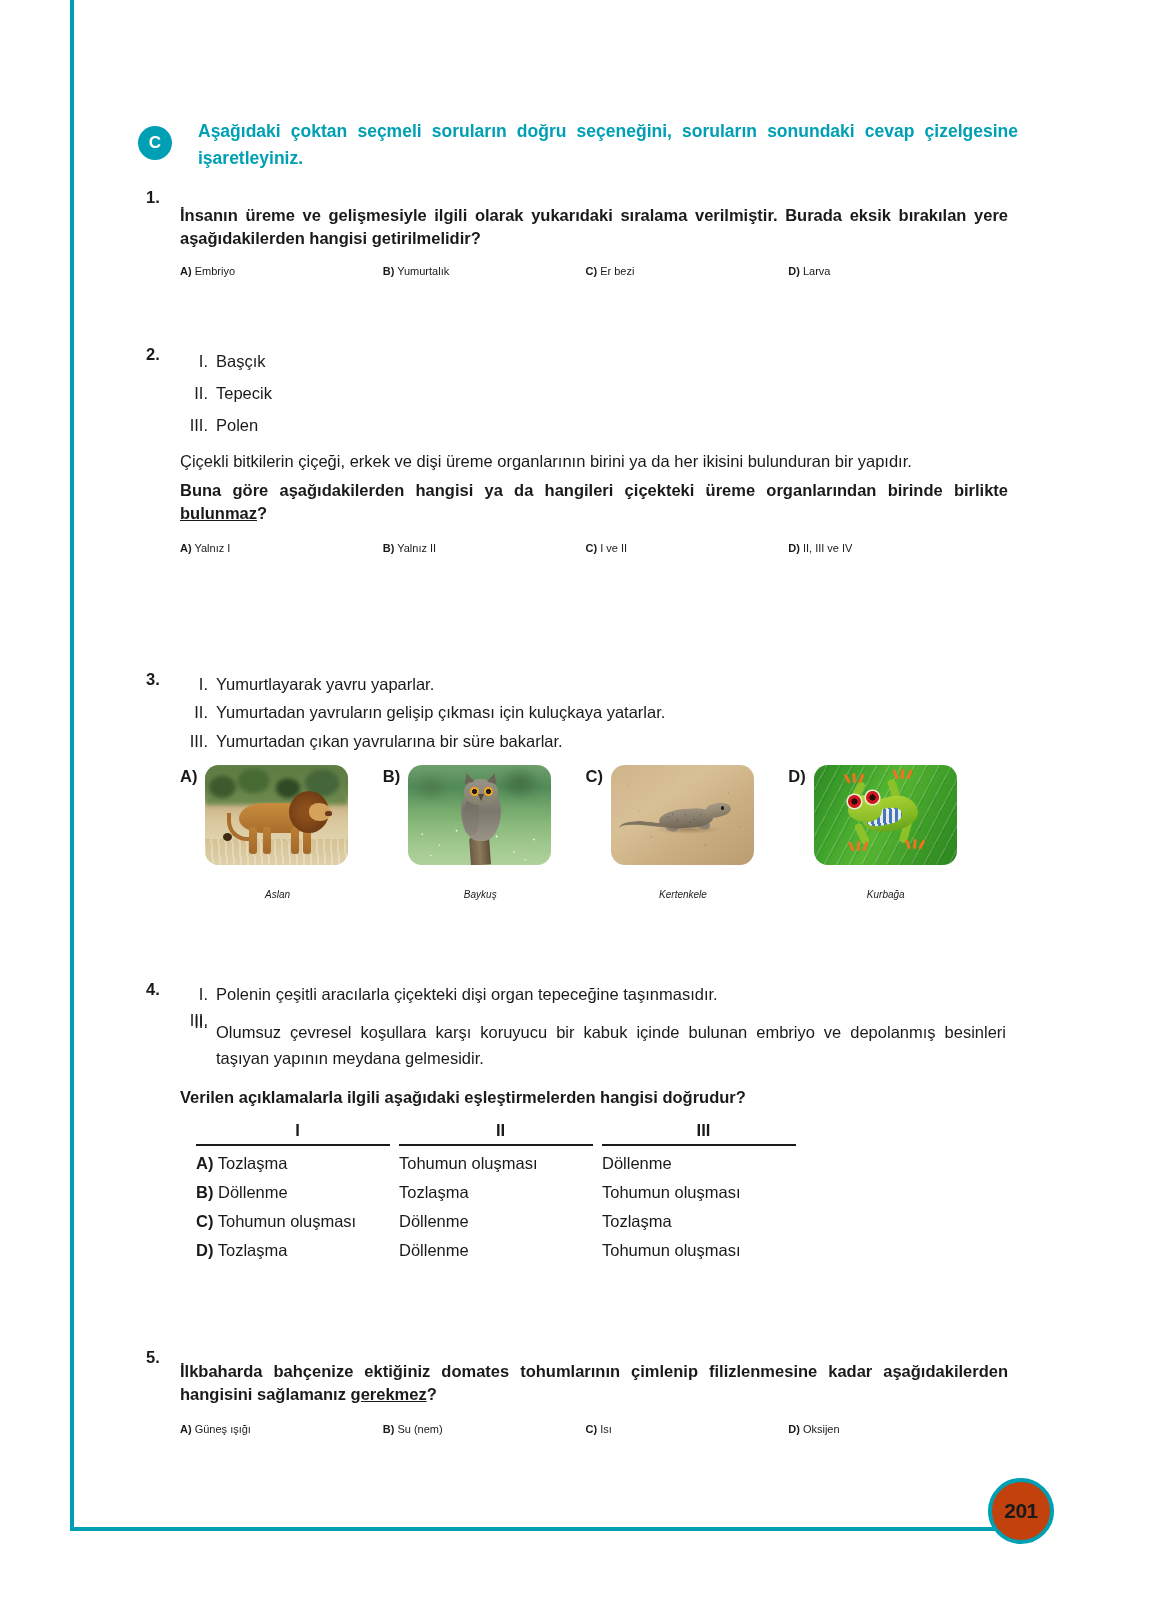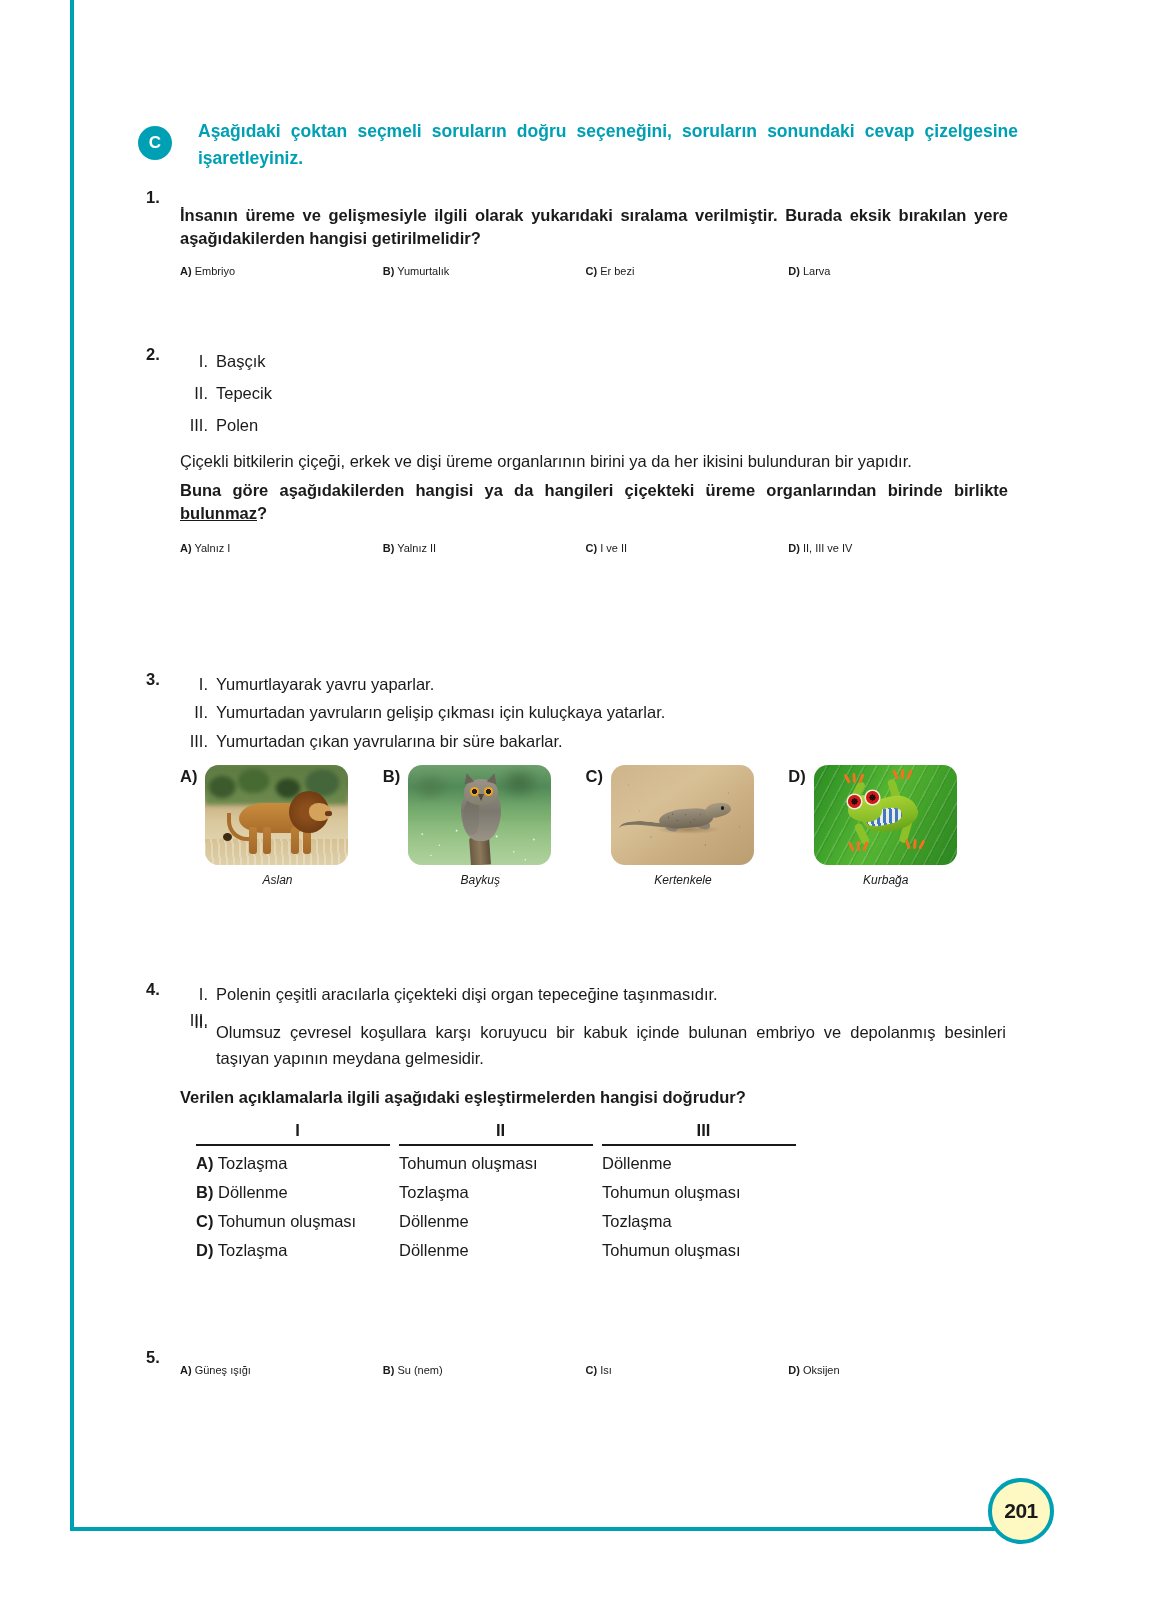--- a/index.html
+++ b/index.html
@@ -41,21 +41,21 @@
     background: #00a0b4;
   }
   .page-badge {
     position: absolute;
     left: 988px;
     top: 1478px;
     width: 58px;
     height: 58px;
     border-radius: 50%;
     border: 4px solid #00a0b4;
-    background: #fef9c3;
+    background: #c2410c;
     display: flex;
     align-items: center;
     justify-content: center;
     font-weight: bold;
     font-size: 21px;
     color: #1a1a1a;
     letter-spacing: -0.5px;
   }
 
   
@@ -205,23 +205,23 @@
   }
   .photo {
     width: 143px;
     height: 100px;
     border-radius: 14px;
     overflow: hidden;
     position: relative;
   }
   .cap {
     font-style: italic;
-    font-size: 12px;
+    font-size: 10px;
     text-align: center;
-    margin-top: 8px;
+    margin-top: 24px;
   }
   .caps {
     display: flex;
   }
   .caps .cap-col {
     width: 219px;
     padding-left: 26px;
     box-sizing: border-box;
   }
   .caps .cap-col .cap { width: 143px; }
@@ -767,20 +767,23 @@
           <div class="mc">Döllenme</div>
           <div class="mc">Tohumun oluşması</div>
         </div>
       </div>
     </div>
   </div>
 
   <div class="q" style="top:1348px;">
     <div class="qnum">5.</div>
     <div class="qbody">
+      <div class="line bold just" style="width:828px;">
+        <span>İlkbaharda bahçenize ektiğiniz domates tohumlarının çimlenip filizlenmesine kadar aşağıdakilerden hangisini sağlamanız </span><span class="u">gerekmez</span><span>?</span>
+      </div>
       <div class="opts" style="margin-top:16px;">
         <div class="opt">
           <span class="ol">A)</span>
           <span>Güneş ışığı</span>
         </div>
         <div class="opt">
           <span class="ol">B)</span>
           <span>Su (nem)</span>
         </div>
         <div class="opt">

